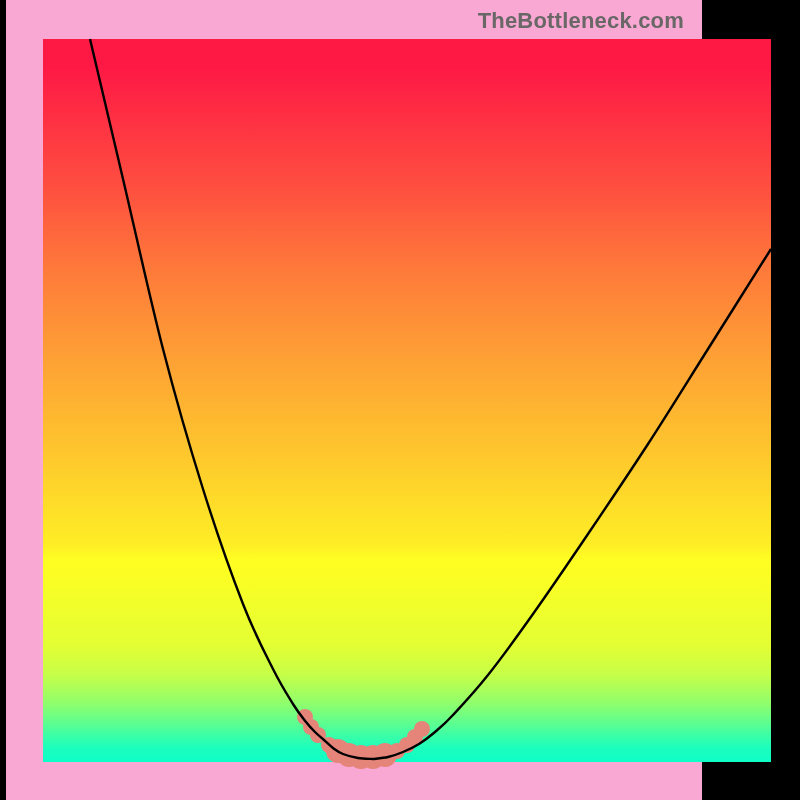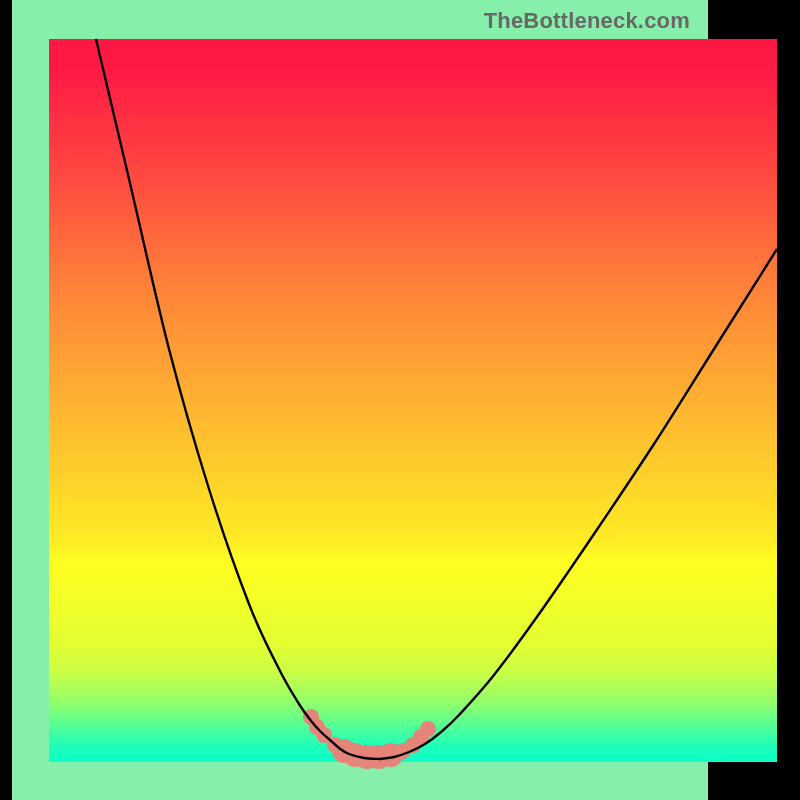--- a/index.html
+++ b/index.html
@@ -5,25 +5,25 @@
   html, body {
     margin: 0;
     padding: 0;
     width: 800px;
     height: 800px;
     background: #000;
     overflow: hidden;
   }
   .frame {
     position: absolute;
-    left: 12px;
+    left: 6px;
     top: 0;
     width: 696px;
     height: 800px;
-    background: #86efac;
+    background: #f9a8d4;
   }
   .plot-area {
     position: absolute;
     left: 37px;
     top: 39px;
     width: 728px;
     height: 723px;
     
     background: linear-gradient(
       to bottom,

